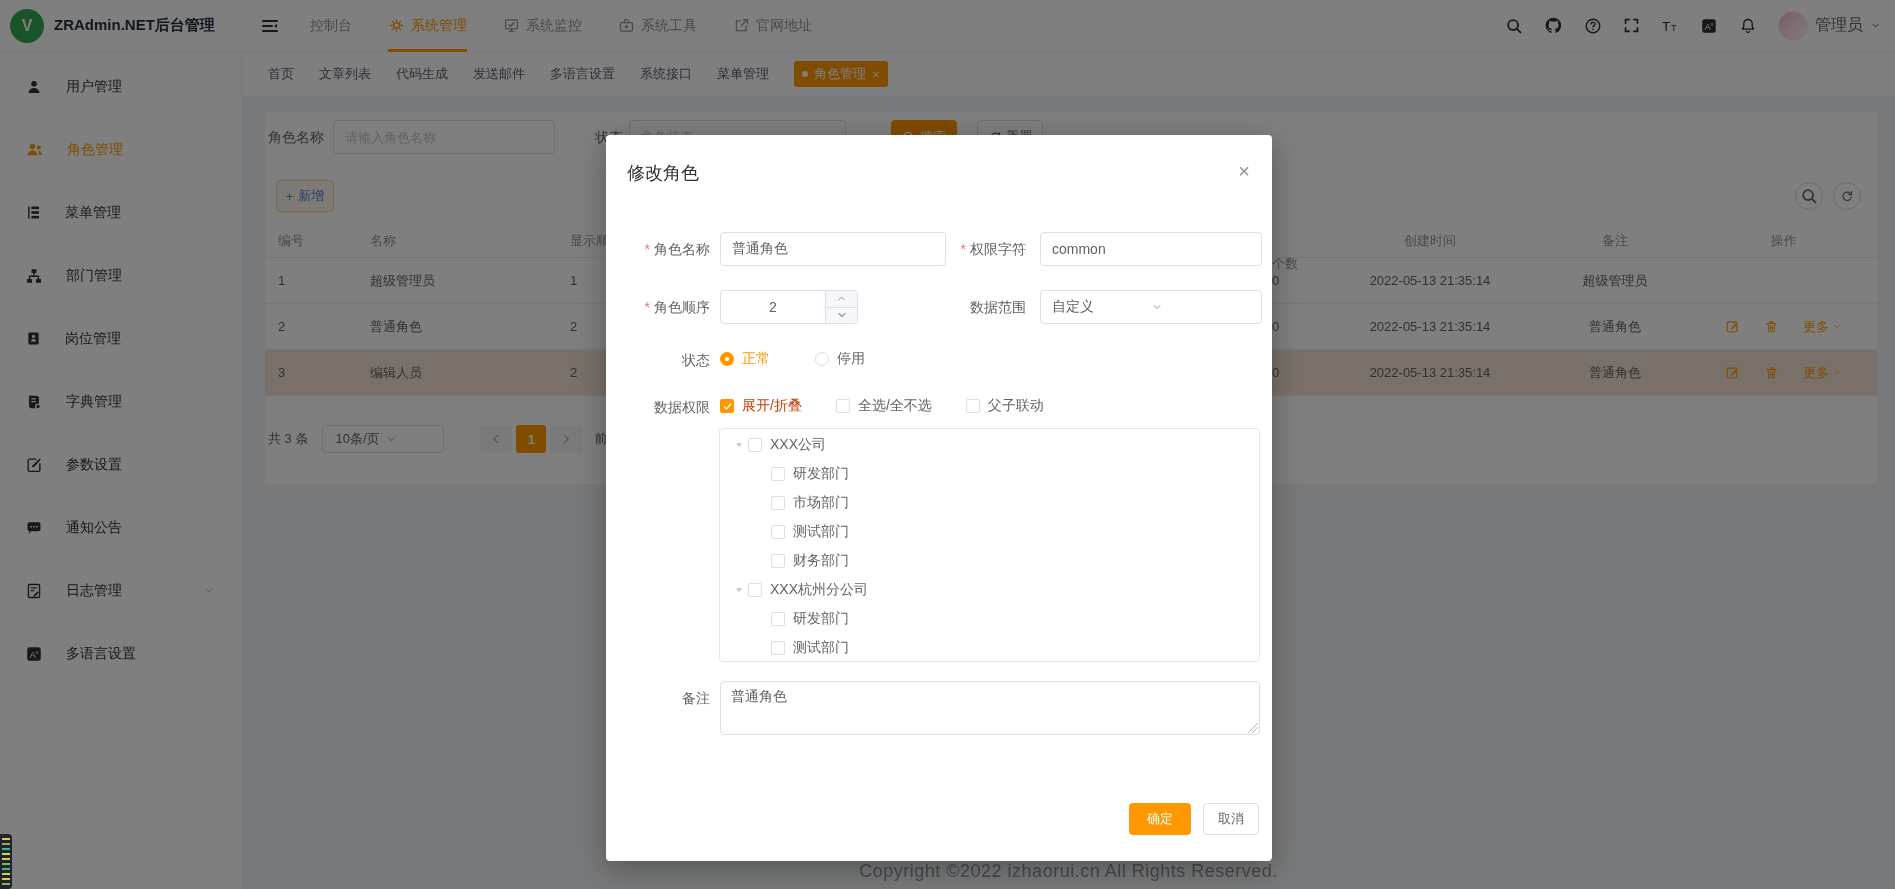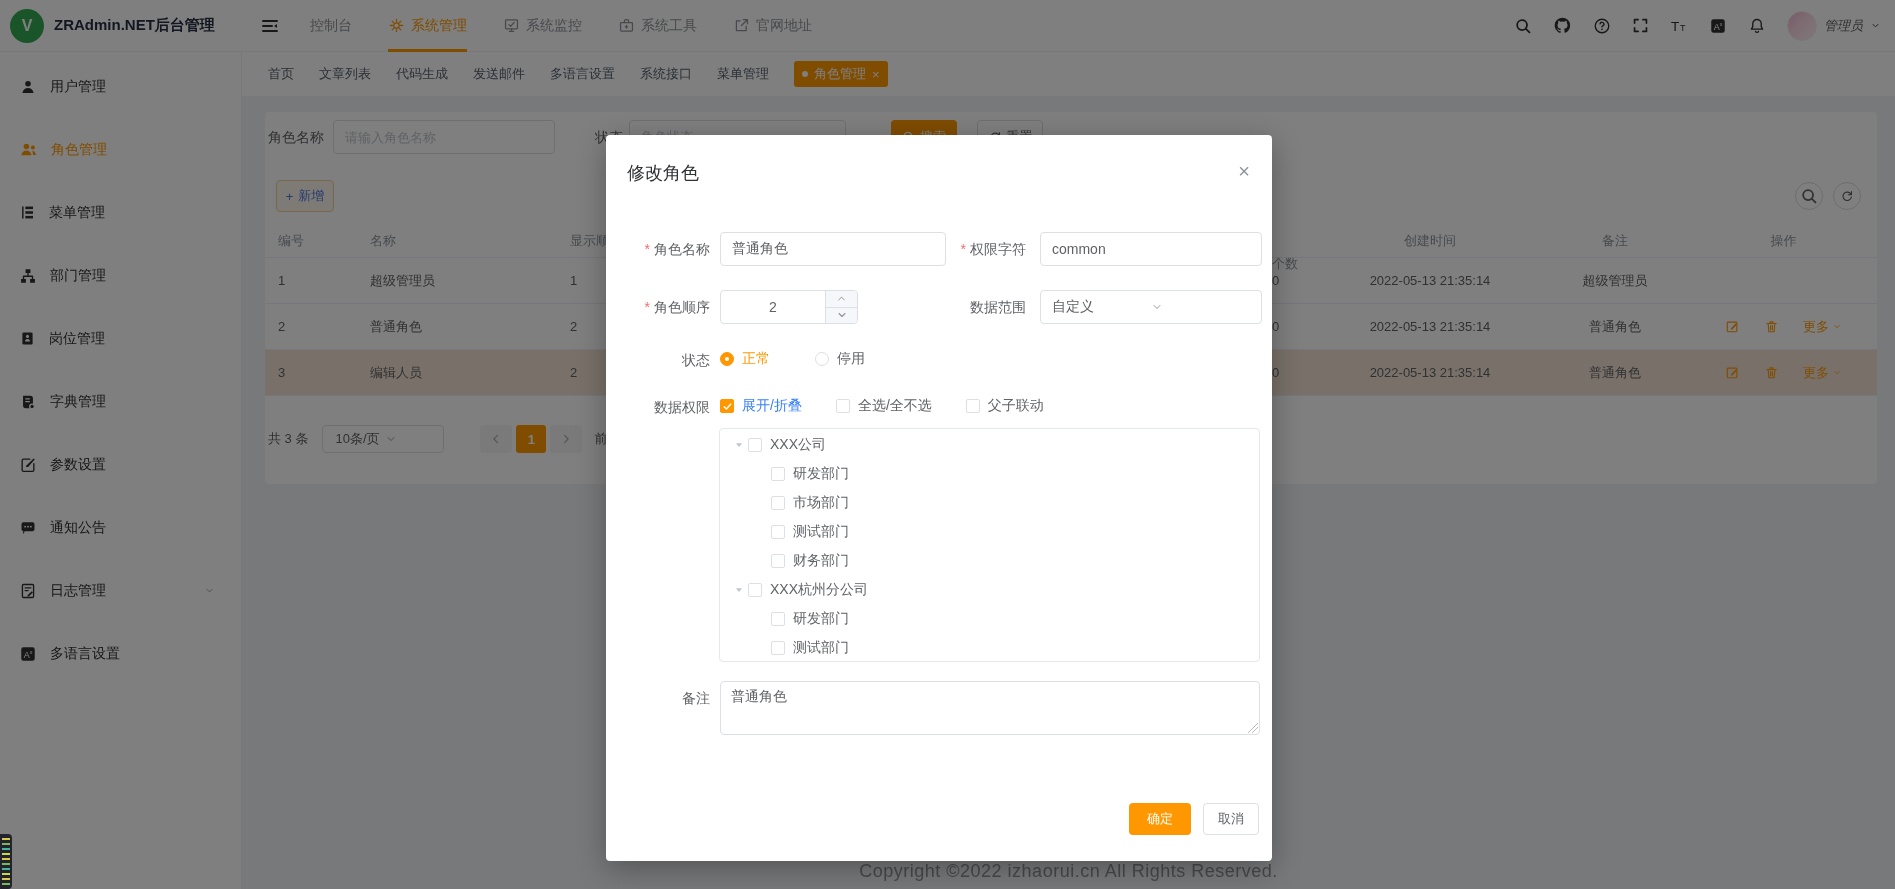--- a/index.html
+++ b/index.html
@@ -13,25 +13,25 @@
   .brand-title{font-size:15px;font-weight:bold;color:#242f42;white-space:nowrap;}
   .collapse-btn{margin-left:18px;color:#303133;display:flex;align-items:center;cursor:pointer;}
   .nav-menu{display:flex;margin-left:30px;height:52px;font-family:Liberation Serif, serif;}
   .nav-item{position:relative;display:flex;align-items:center;gap:6px;height:52px;margin-right:36px;color:#909399;font-size:14px;cursor:pointer;white-space:nowrap;}
   .nav-item.active{color:#ff9800;}
   .nav-item.active:after{content:"";position:absolute;left:0;right:0;bottom:0;height:3px;background:#ff9800;}
   .nav-right{margin-left:auto;display:flex;align-items:center;gap:21px;padding-right:14px;color:#303133;}
   .nav-icon{display:flex;align-items:center;cursor:pointer;position:relative;}
   .avatar{width:30px;height:30px;border-radius:50%;background:linear-gradient(135deg,#f7b1cd 0%,#fbd9e6 45%,#fff0f5 100%);border:1px solid #eee;}
   .user-wrap{display:flex;align-items:center;gap:7px;cursor:pointer;}
-  .username{font-size:13px;color:#606266;font-style:italic;}
+  .username{font-size:16px;color:#606266;}
 
   
   .sidebar{position:absolute;top:52px;left:0;bottom:0;width:242px;background:#fff;border-right:1px solid #ebeef5;z-index:4;padding-top:3px;}
-  .side-item{position:relative;height:63px;display:flex;align-items:center;padding-left:19px;gap:13px;color:#303133;font-size:14px;cursor:pointer;}
+  .side-item{position:relative;height:63px;display:flex;align-items:center;padding-left:25px;gap:23px;color:#303133;font-size:14px;cursor:pointer;}
   .side-item .s-icon{display:flex;align-items:center;color:#303133;}
   .side-item.active{color:#ff9800;}
   .side-item.active .s-icon{color:#ff9800;}
   .side-item .sub-arrow{position:absolute;right:26px;color:#909399;display:flex;}
 
   
   .tabsbar{position:absolute;top:52px;left:242px;right:0;height:44px;background:#fff;display:flex;align-items:center;padding-left:26px;z-index:3;}
   .tag-tab{margin-right:25px;font-size:13px;color:#57606f;cursor:pointer;white-space:nowrap;}
   .tag-tab.active{display:flex;align-items:center;gap:6px;background:#ff9800;color:#fff;border-radius:3px;height:26px;padding:0 8px;margin-right:0;}
   .tag-tab .t-dot{width:6px;height:6px;border-radius:50%;background:#fff;display:inline-block;}
@@ -100,21 +100,21 @@
   .radio{display:flex;align-items:center;gap:8px;cursor:pointer;}
   .r-circle{width:14px;height:14px;border-radius:50%;border:1px solid #dcdfe6;background:#fff;position:relative;}
   .radio.checked .r-circle{background:#ff9800;border-color:#ff9800;}
   .radio.checked .r-circle:after{content:"";position:absolute;left:4px;top:4px;width:4px;height:4px;border-radius:50%;background:#fff;}
   .radio.checked .r-label{color:#ff9800;}
   
   .check-row{position:absolute;left:114px;top:262px;display:flex;align-items:center;}
   .check{display:flex;align-items:center;gap:8px;cursor:pointer;margin-right:34px;}
   .c-box{width:14px;height:14px;border:1px solid #dcdfe6;border-radius:2px;background:#fff;display:flex;align-items:center;justify-content:center;}
   .check.checked .c-box{background:#ff9800;border-color:#ff9800;color:#fff;font-size:11px;}
-  .check.checked .c-label{color:#3b82f6;}
+  .check.checked .c-label{color:#c2410c;}
   
   .tree-box{position:absolute;left:113px;top:293px;width:541px;height:234px;border:1px solid #e4e7ed;border-radius:4px;overflow:hidden;padding-top:1px;}
   .tree-row{height:29px;display:flex;align-items:center;cursor:pointer;}
   .tree-row .caret{width:12px;display:flex;justify-content:center;color:#c0c4cc;margin-left:13px;margin-right:3px;}
   .tree-row.child{padding-left:51px;}
   .tree-row .c-box{margin-right:8px;flex:0 0 14px;}
   .tree-row .t-label{color:#606266;}
   
   .dlg-textarea{position:absolute;left:114px;top:546px;width:540px;height:54px;border:1px solid #dcdfe6;border-radius:4px;padding:6px 10px;font-size:14px;color:#606266;resize:none;outline:none;font-family:inherit;}
   .ta-grip{position:absolute;left:640px;top:586px;width:12px;height:12px;background:

